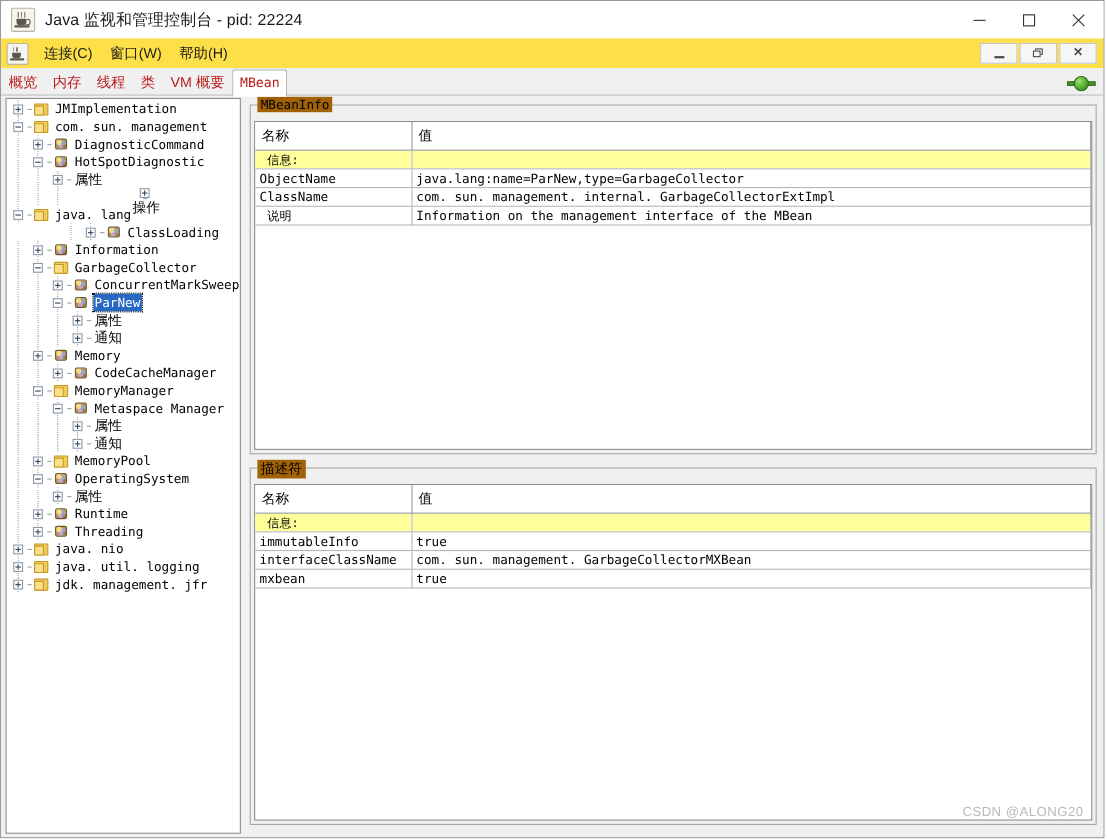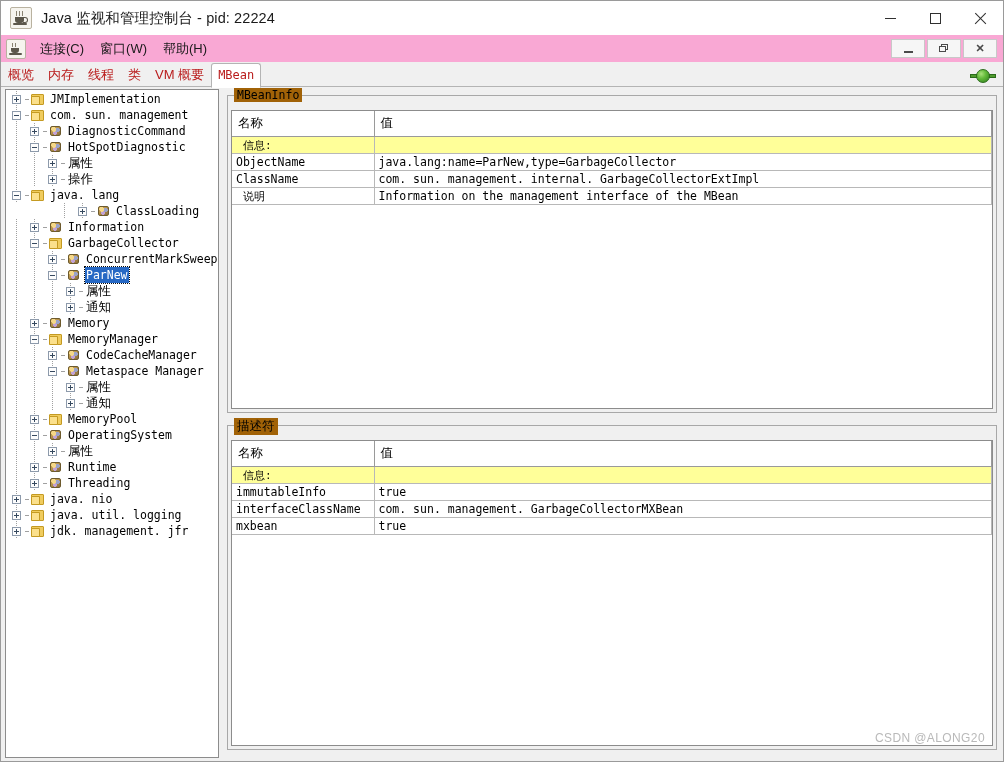--- a/index.html
+++ b/index.html
@@ -58,21 +58,21 @@
   .glyph-close{position:relative;width:13px;height:13px;}
   .glyph-close:before,.glyph-close:after{
     content:"";position:absolute;left:-1px;top:6px;width:15px;height:1.2px;background:#303030;
   }
   .glyph-close:before{transform:rotate(45deg);}
   .glyph-close:after{transform:rotate(-45deg);}
 
   
   .menubar{
     position:absolute;left:0;top:34px;right:0;height:27px;
-    background:#f9a8d4;border-bottom:1px solid #cfcfcf;
+    background:#fde047;border-bottom:1px solid #cfcfcf;
     display:flex;align-items:center;
   }
   .menu-icon{
     width:18px;height:18px;margin-left:5px;margin-right:7px;
     border:1px solid #b9b2a0;background:#f6f4ee;border-radius:2px;position:relative;
   }
   .menu-icon .cup{position:absolute;left:4px;top:8px;width:8px;height:5px;background:#5c574b;border-radius:0 0 3px 3px;}
   .menu-icon .base{position:absolute;left:2px;top:13px;width:13px;height:2px;background:#5c574b;border-radius:1px;}
   .menu-icon .steam{position:absolute;left:5px;top:3px;width:6px;height:4px;
     background:linear-gradient(90deg,#8a8372 0 1px,transparent 1px 3px,#8a8372 3px 4px,transparent 4px 6px);}
@@ -321,140 +321,140 @@
             <span class="tlabel">HotSpotDiagnostic</span>
           </div>
           <div class="trow" style="padding-left: 42px;">
             <div class="guide" style="left: 10px;"></div>
             <div class="guide" style="left: 28px;"></div>
             <div class="guide" style="left: 46px;"></div>
             <div class="toggle plus"></div>
             <div class="tdash"></div>
             <span class="tlabel cjk">属性</span>
           </div>
+          <div class="trow" style="padding-left: 42px; flex-direction: column;">
+            <div class="guide" style="left: 10px;"></div>
+            <div class="guide" style="left: 28px;"></div>
+            <div class="guide" style="left: 46px;"></div>
+            <div class="toggle plus"></div>
+            <div class="tdash"></div>
+            <span class="tlabel cjk">操作</span>
+          </div>
+          <div class="trow" style="padding-left: 6px;">
+            <div class="guide" style="left: 10px;"></div>
+            <div class="toggle"></div>
+            <div class="tdash"></div>
+            <div class="folder">
+              <div class="f-back"></div>
+              <div class="f-front"></div>
+            </div>
+            <span class="tlabel">java. lang</span>
+          </div>
+          <div class="trow" style="padding-left: 24px; margin-left: 48px;">
+            <div class="guide" style="left: 10px;"></div>
+            <div class="guide" style="left: 28px;"></div>
+            <div class="toggle plus"></div>
+            <div class="tdash"></div>
+            <div class="mbean-icon">
+              <div class="core"></div>
+            </div>
+            <span class="tlabel">ClassLoading</span>
+          </div>
+          <div class="trow" style="padding-left: 24px;">
+            <div class="guide" style="left: 10px;"></div>
+            <div class="guide" style="left: 28px;"></div>
+            <div class="toggle plus"></div>
+            <div class="tdash"></div>
+            <div class="mbean-icon">
+              <div class="core"></div>
+            </div>
+            <span class="tlabel">Information</span>
+          </div>
+          <div class="trow" style="padding-left: 24px;">
+            <div class="guide" style="left: 10px;"></div>
+            <div class="guide" style="left: 28px;"></div>
+            <div class="toggle"></div>
+            <div class="tdash"></div>
+            <div class="folder">
+              <div class="f-back"></div>
+              <div class="f-front"></div>
+            </div>
+            <span class="tlabel">GarbageCollector</span>
+          </div>
           <div class="trow" style="padding-left: 42px;">
             <div class="guide" style="left: 10px;"></div>
             <div class="guide" style="left: 28px;"></div>
             <div class="guide" style="left: 46px;"></div>
             <div class="toggle plus"></div>
             <div class="tdash"></div>
-            <span class="tlabel cjk">操作</span>
-          </div>
-          <div class="trow" style="padding-left: 6px;">
-            <div class="guide" style="left: 10px;"></div>
-            <div class="toggle"></div>
-            <div class="tdash"></div>
-            <div class="folder">
-              <div class="f-back"></div>
-              <div class="f-front"></div>
-            </div>
-            <span class="tlabel">java. lang</span>
-          </div>
-          <div class="trow" style="padding-left: 24px; margin-left: 48px;">
-            <div class="guide" style="left: 10px;"></div>
-            <div class="guide" style="left: 28px;"></div>
-            <div class="toggle plus"></div>
-            <div class="tdash"></div>
-            <div class="mbean-icon">
-              <div class="core"></div>
-            </div>
-            <span class="tlabel">ClassLoading</span>
-          </div>
-          <div class="trow" style="padding-left: 24px;">
-            <div class="guide" style="left: 10px;"></div>
-            <div class="guide" style="left: 28px;"></div>
-            <div class="toggle plus"></div>
-            <div class="tdash"></div>
-            <div class="mbean-icon">
-              <div class="core"></div>
-            </div>
-            <span class="tlabel">Information</span>
-          </div>
-          <div class="trow" style="padding-left: 24px;">
-            <div class="guide" style="left: 10px;"></div>
-            <div class="guide" style="left: 28px;"></div>
-            <div class="toggle"></div>
-            <div class="tdash"></div>
-            <div class="folder">
-              <div class="f-back"></div>
-              <div class="f-front"></div>
-            </div>
-            <span class="tlabel">GarbageCollector</span>
+            <div class="mbean-icon">
+              <div class="core"></div>
+            </div>
+            <span class="tlabel">ConcurrentMarkSweep</span>
           </div>
           <div class="trow" style="padding-left: 42px;">
             <div class="guide" style="left: 10px;"></div>
             <div class="guide" style="left: 28px;"></div>
             <div class="guide" style="left: 46px;"></div>
-            <div class="toggle plus"></div>
-            <div class="tdash"></div>
-            <div class="mbean-icon">
-              <div class="core"></div>
-            </div>
-            <span class="tlabel">ConcurrentMarkSweep</span>
+            <div class="toggle"></div>
+            <div class="tdash"></div>
+            <div class="mbean-icon">
+              <div class="core"></div>
+            </div>
+            <span class="tlabel sel">ParNew</span>
+          </div>
+          <div class="trow" style="padding-left: 60px;">
+            <div class="guide" style="left: 10px;"></div>
+            <div class="guide" style="left: 28px;"></div>
+            <div class="guide" style="left: 46px;"></div>
+            <div class="guide" style="left: 64px;"></div>
+            <div class="toggle plus"></div>
+            <div class="tdash"></div>
+            <span class="tlabel cjk">属性</span>
+          </div>
+          <div class="trow" style="padding-left: 60px;">
+            <div class="guide" style="left: 10px;"></div>
+            <div class="guide" style="left: 28px;"></div>
+            <div class="guide" style="left: 46px;"></div>
+            <div class="guide" style="left: 64px;"></div>
+            <div class="toggle plus"></div>
+            <div class="tdash"></div>
+            <span class="tlabel cjk">通知</span>
+          </div>
+          <div class="trow" style="padding-left: 24px;">
+            <div class="guide" style="left: 10px;"></div>
+            <div class="guide" style="left: 28px;"></div>
+            <div class="toggle plus"></div>
+            <div class="tdash"></div>
+            <div class="mbean-icon">
+              <div class="core"></div>
+            </div>
+            <span class="tlabel">Memory</span>
           </div>
           <div class="trow" style="padding-left: 42px;">
             <div class="guide" style="left: 10px;"></div>
             <div class="guide" style="left: 28px;"></div>
             <div class="guide" style="left: 46px;"></div>
-            <div class="toggle"></div>
-            <div class="tdash"></div>
-            <div class="mbean-icon">
-              <div class="core"></div>
-            </div>
-            <span class="tlabel sel">ParNew</span>
-          </div>
-          <div class="trow" style="padding-left: 60px;">
-            <div class="guide" style="left: 10px;"></div>
-            <div class="guide" style="left: 28px;"></div>
-            <div class="guide" style="left: 46px;"></div>
-            <div class="guide" style="left: 64px;"></div>
-            <div class="toggle plus"></div>
-            <div class="tdash"></div>
-            <span class="tlabel cjk">属性</span>
-          </div>
-          <div class="trow" style="padding-left: 60px;">
-            <div class="guide" style="left: 10px;"></div>
-            <div class="guide" style="left: 28px;"></div>
-            <div class="guide" style="left: 46px;"></div>
-            <div class="guide" style="left: 64px;"></div>
-            <div class="toggle plus"></div>
-            <div class="tdash"></div>
-            <span class="tlabel cjk">通知</span>
-          </div>
-          <div class="trow" style="padding-left: 24px;">
-            <div class="guide" style="left: 10px;"></div>
-            <div class="guide" style="left: 28px;"></div>
-            <div class="toggle plus"></div>
-            <div class="tdash"></div>
-            <div class="mbean-icon">
-              <div class="core"></div>
-            </div>
-            <span class="tlabel">Memory</span>
+            <div class="toggle plus"></div>
+            <div class="tdash"></div>
+            <div class="mbean-icon">
+              <div class="core"></div>
+            </div>
+            <span class="tlabel">CodeCacheManager</span>
           </div>
           <div class="trow" style="padding-left: 24px;">
             <div class="guide" style="left: 10px;"></div>
             <div class="guide" style="left: 28px;"></div>
             <div class="toggle"></div>
             <div class="tdash"></div>
             <div class="folder">
               <div class="f-back"></div>
               <div class="f-front"></div>
             </div>
             <span class="tlabel">MemoryManager</span>
-          </div>
-          <div class="trow" style="padding-left: 42px;">
-            <div class="guide" style="left: 10px;"></div>
-            <div class="guide" style="left: 28px;"></div>
-            <div class="guide" style="left: 46px;"></div>
-            <div class="toggle plus"></div>
-            <div class="tdash"></div>
-            <div class="mbean-icon">
-              <div class="core"></div>
-            </div>
-            <span class="tlabel">CodeCacheManager</span>
           </div>
           <div class="trow" style="padding-left: 42px;">
             <div class="guide" style="left: 10px;"></div>
             <div class="guide" style="left: 28px;"></div>
             <div class="guide" style="left: 46px;"></div>
             <div class="toggle"></div>
             <div class="tdash"></div>
             <div class="mbean-icon">
               <div class="core"></div>
             </div>

